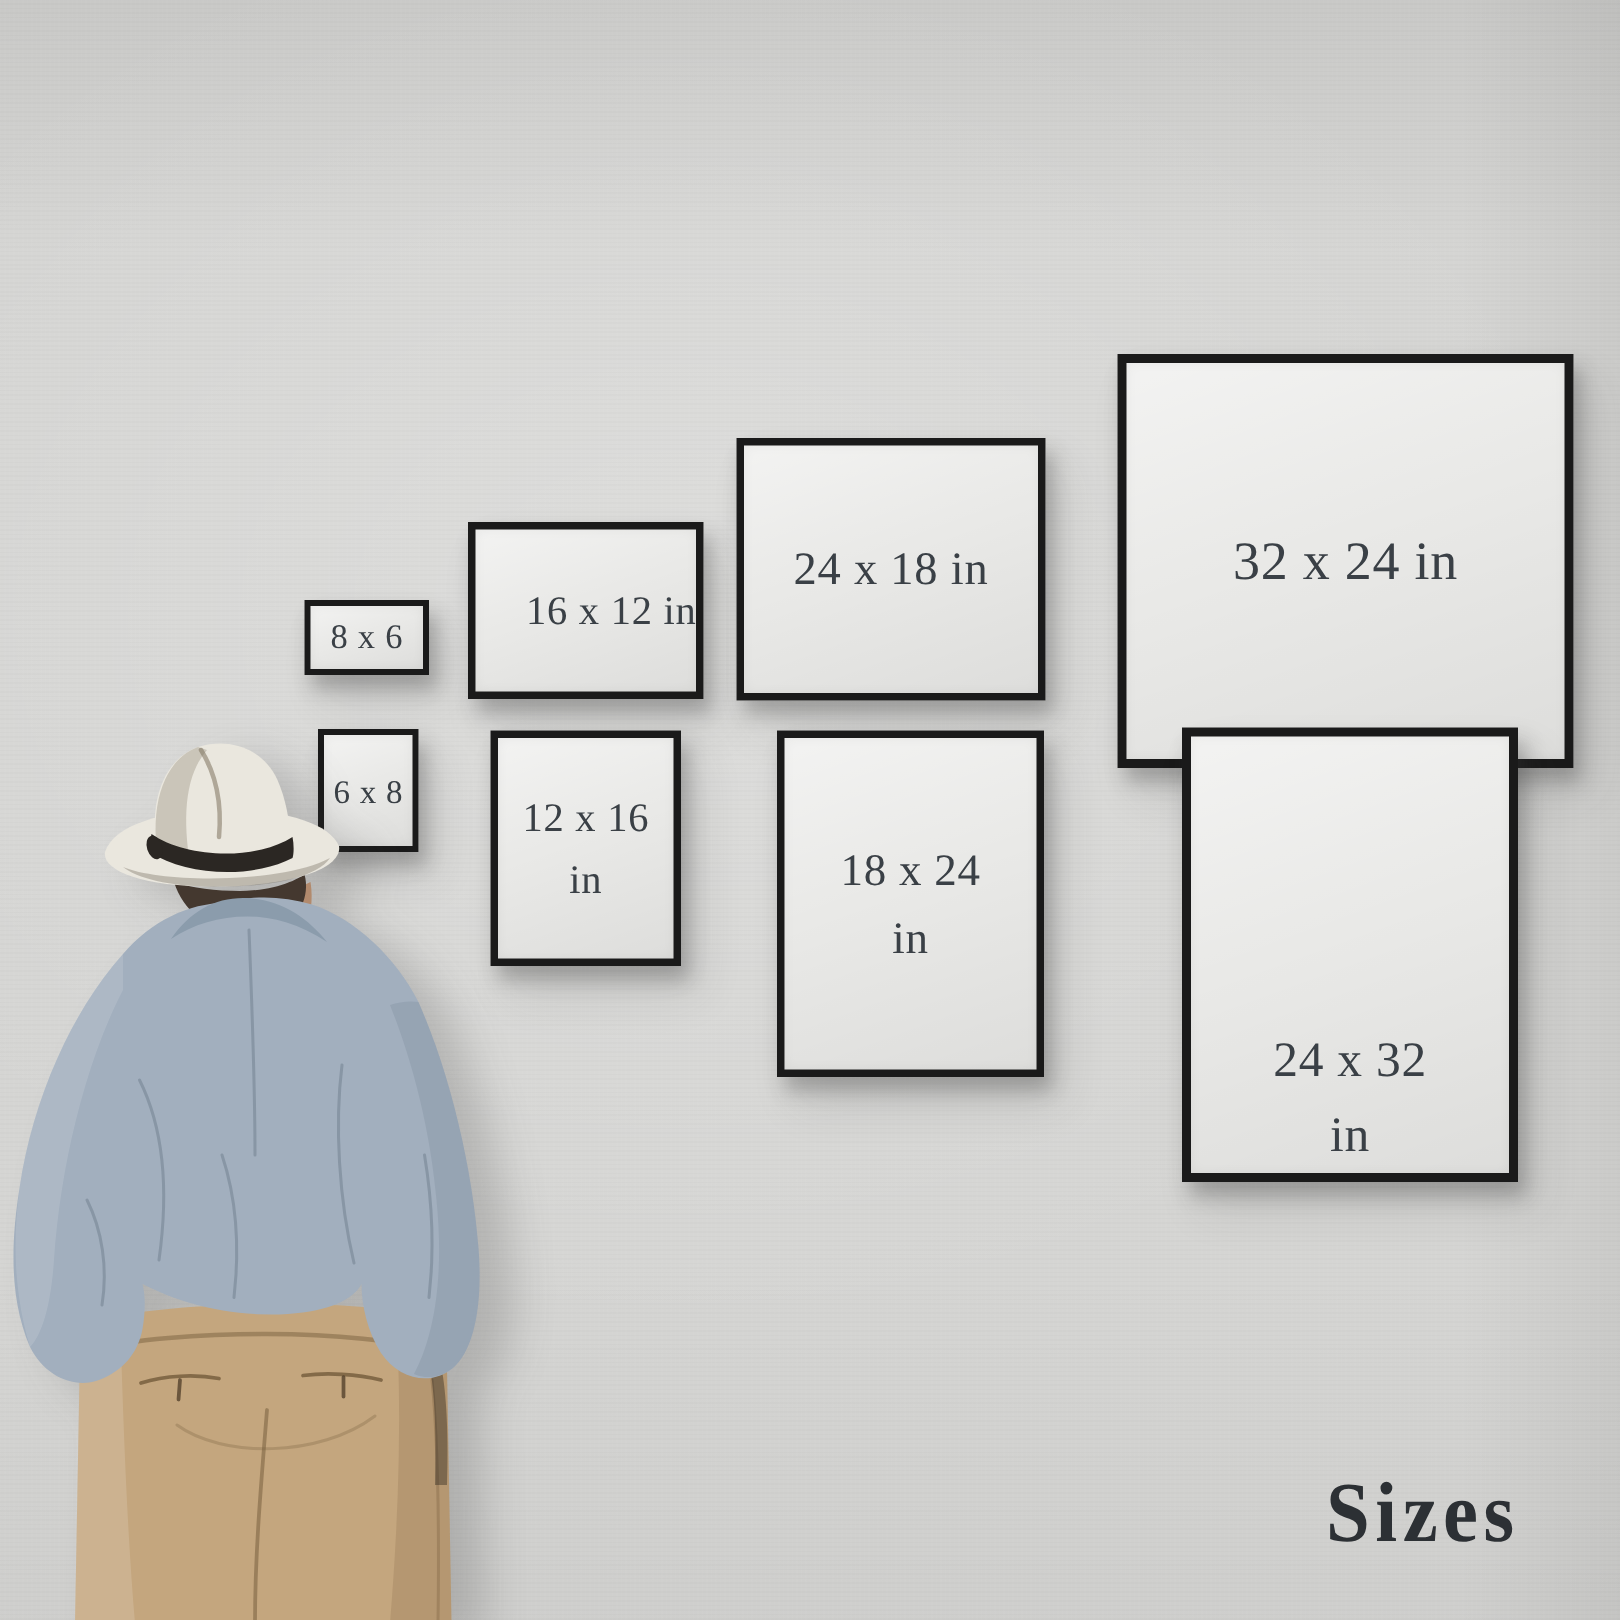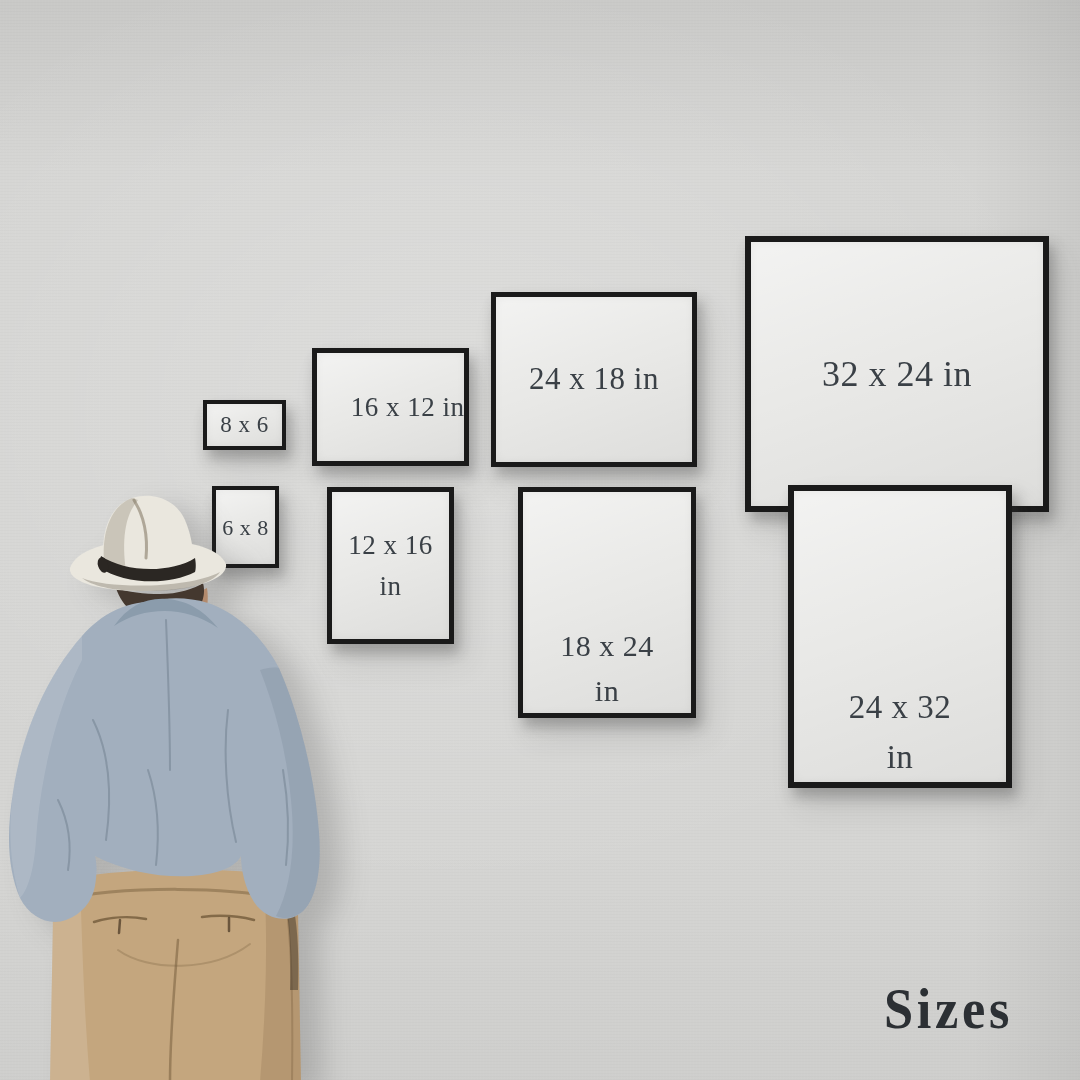--- a/index.html
+++ b/index.html
@@ -40,21 +40,21 @@
   }
   .landscape .frame-label{white-space:nowrap;}
   .portrait .frame-label{display:inline-block;max-width:3.5em;}
 
   #f-8x6  {left:203px;top:400px;width:83px; height:50px; border-width:4px;font-size:23px;}
   #f-16x12{left:312px;top:348px;width:157px;height:118px;border-width:5px;font-size:27px;padding-left:34px;}
   #f-24x18{left:491px;top:292px;width:206px;height:175px;border-width:5px;font-size:31px;text-align:center;}
   #f-32x24{left:745px;top:236px;width:304px;height:276px;border-width:6px;font-size:36px;}
   #f-6x8  {left:212px;top:486px;width:67px; height:82px; border-width:4px;font-size:22px;}
   #f-12x16{left:327px;top:487px;width:127px;height:157px;border-width:5px;font-size:27px;}
-  #f-18x24{left:518px;top:487px;width:178px;height:231px;border-width:5px;font-size:30px;align-items:flex-end;}
+  #f-18x24{left:518px;top:487px;width:178px;height:231px;border-width:5px;font-size:30px;}
   #f-24x32{left:788px;top:485px;width:224px;height:303px;border-width:6px;font-size:33px;align-items:flex-end;}
 
   #man{
     position:absolute;left:-2px;top:470px;width:342px;height:612px;z-index:4;
     filter:drop-shadow(22px 12px 14px rgba(60,60,60,0.22));
   }
   #caption{
     position:absolute;left:884px;top:976px;z-index:3;
     font-size:57px;font-weight:700;letter-spacing:4px;
     transform:scaleX(0.92);transform-origin:left top;

